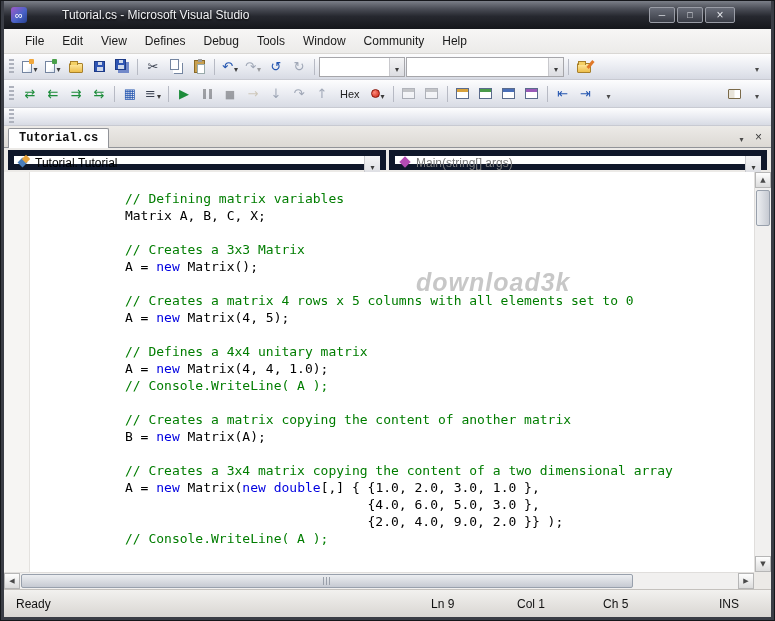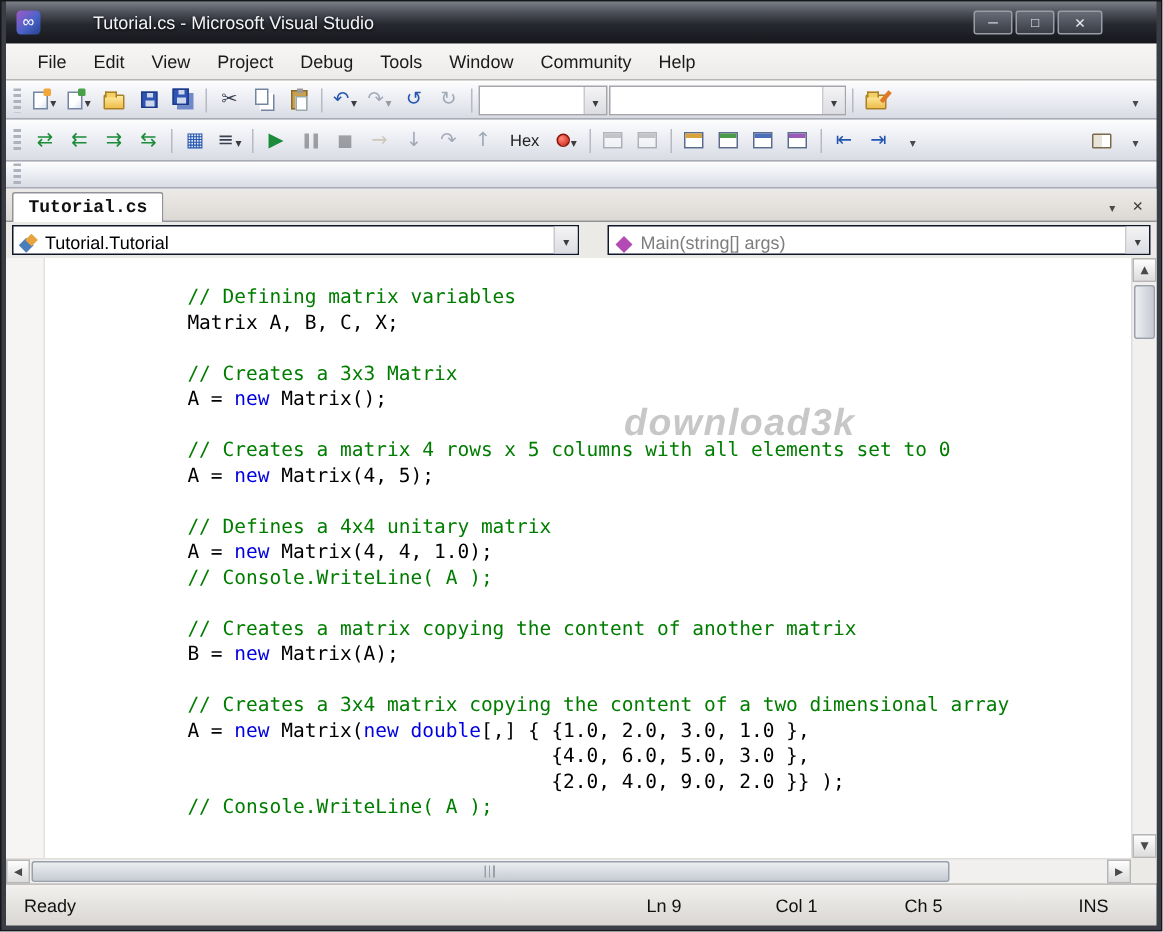--- a/index.html
+++ b/index.html
@@ -79,23 +79,23 @@
   
   .client { flex:1; display:flex; flex-direction:column; background:#e9e7e3; min-height:0; }
   .tabstrip { height:22px; flex:0 0 22px; display:flex; align-items:flex-end;
               background:linear-gradient(#eceae7,#dcd9d4); border-bottom:1px solid #919398; padding:0 4px; }
   .tab { background:#fff; border:1px solid #919398; border-bottom:none; border-radius:2px 2px 0 0;
          font-size:12px; font-weight:bold; color:#111; padding:2px 10px 3px 10px; margin-bottom:-1px; position:relative; z-index:2;font-family:Liberation Mono, monospace; }
   .tabstrip .spacer{flex:1;}
   .tabbtn{width:17px;height:16px;display:flex;align-items:center;justify-content:center;color:#3c3c3c;margin-bottom:2px;}
 
   .navbar { height:24px; flex:0 0 24px; background:#eceae7; display:flex; gap:3px; padding:2px 4px; }
-  .combo { height:20px; background:#fff; border:1px solid #0f172a; display:flex; align-items:flex-end; }
+  .combo { height:20px; background:#fff; border:6px solid #0f172a; display:flex; align-items:flex-start; }
   .combo.type { width:378px; }
-  .combo.member { flex:1;margin-left:16px; }
+  .combo.member { flex:1; }
   .combo .ctext { flex:1; font-size:12px; padding-left:3px; white-space:nowrap; overflow:hidden; }
   .combo.member .ctext { color:#7d7d7d; }
   .combo .dd { width:16px; height:18px; border-left:1px solid #c9c9cd;
                background:linear-gradient(#f4f4f5,#dcdde2); display:flex; align-items:center; justify-content:center; }
   .i-class{width:12px;height:12px;position:relative;margin:0 2px 0 4px;}
   .i-class::before{content:"";position:absolute;left:1px;top:3px;width:7px;height:7px;background:#4a7ebb;transform:rotate(45deg);}
   .i-class::after{content:"";position:absolute;left:5px;top:0px;width:6px;height:6px;background:#e8a33d;transform:rotate(45deg);}
   .i-method{width:12px;height:12px;position:relative;margin:0 2px 0 4px;}
   .i-method::before{content:"";position:absolute;left:2px;top:2px;width:8px;height:8px;background:#b44bb4;transform:rotate(45deg);}
 
@@ -149,21 +149,21 @@
       <span class="winbtn ic-min"></span>
       <span class="winbtn ic-max"></span>
       <span class="winbtn close ic-x"></span>
     </span>
   </div>
 
   <div class="menubar">
       <span class="menu-item">File</span>
       <span class="menu-item">Edit</span>
       <span class="menu-item">View</span>
-      <span class="menu-item">Project</span>
+      <span class="menu-item">Defines</span>
       <span class="menu-item">Debug</span>
       <span class="menu-item">Tools</span>
       <span class="menu-item">Window</span>
       <span class="menu-item">Community</span>
       <span class="menu-item">Help</span>
     </div>
 
   <div class="toolbar tb1">
     <span class="grip"></span>
     <span class="tbtn">

